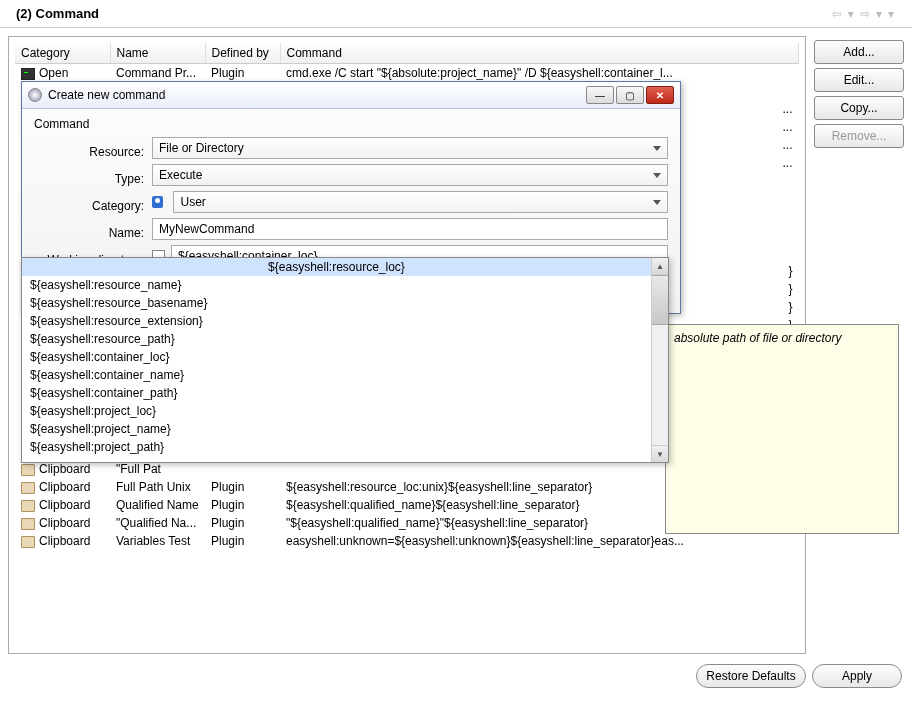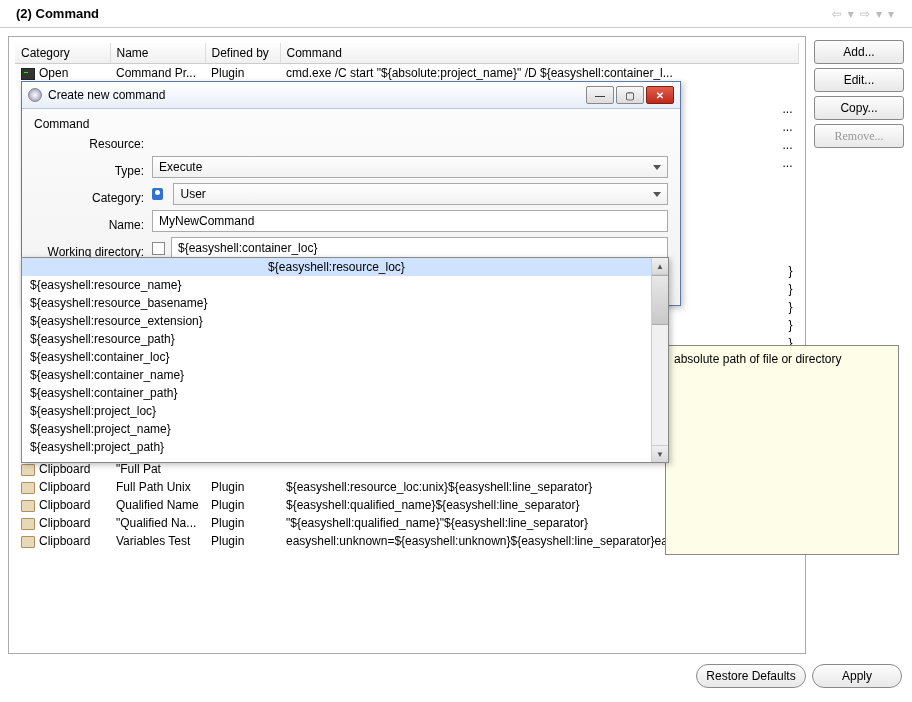--- a/index.html
+++ b/index.html
@@ -7,21 +7,21 @@
 
 .header { display:flex; align-items:center; padding:4px 16px; border-bottom:1px solid #ccc; height:28px; }
 .header-title { font-weight:bold; font-size:13px; }
 .header-nav { margin-left:auto; display:flex; gap:2px; color:#bbb; font-size:14px; }
 .header-nav span { padding:0 2px; }
 
 .main { display:flex; padding:8px 8px 4px 8px; gap:8px; height: 630px; }
 .left-col { flex:1; border:1px solid #aaa; padding:6px; position:relative; }
 .right-col { width:90px; display:flex; flex-direction:column; gap:4px; padding-top:4px; }
 .btn { border:1px solid #8a8a8a; background:linear-gradient(#fdfdfd,#e8e8e8); height:24px; border-radius:3px; text-align:center; line-height:22px; cursor:pointer; }
-.btn.disabled { color:#999;font-family:Liberation Serif, serif; }
+.btn.disabled { color:#999; }
 
 .table { width:100%; border-collapse:collapse; }
 .table th { text-align:left; padding:3px 6px; border-right:1px solid #ddd; border-bottom:1px solid #ccc; background:linear-gradient(#fdfdfd,#f0f0f0); font-weight:normal; height:20px; }
 .table td { padding:2px 6px; border-bottom:0; white-space:nowrap; overflow:hidden; text-overflow:ellipsis; max-width:0; height:18px; }
 .col-cat { width:95px; }
 .col-name { width:95px; }
 .col-def { width:75px; }
 .col-cmd { }
 
 .icon { display:inline-block; width:14px; height:12px; margin-right:4px; vertical-align:middle; }
@@ -54,21 +54,21 @@
 
 .suggest { position:absolute; left:12px; top:220px; width:648px; height:206px; background:#fff; border:1px solid #888; box-shadow:2px 2px 6px rgba(0,0,0,0.25); z-index:12; display:flex; }
 .suggest-list { flex:1; overflow:hidden; }
 .suggest-item { padding:2px 8px; cursor:pointer; }
 .suggest-item.selected { background:#cfe3ff;text-align:center; }
 .suggest-scroll { width:17px; background:#f0f0f0; border-left:1px solid #ccc; position:relative; }
 .scroll-arrow { height:17px; background:linear-gradient(#f0f0f0,#d8d8d8); border-bottom:1px solid #ccc; display:flex; align-items:center; justify-content:center; font-size:8px; color:#555; }
 .scroll-arrow.down { position:absolute; bottom:0; width:100%; border-top:1px solid #ccc; border-bottom:none; }
 .scroll-thumb { position:absolute; top:17px; width:100%; height:50px; background:linear-gradient(#e8e8e8,#c8c8c8); border:1px solid #aaa; border-left:none; border-right:none; }
 
-.tooltip { position:absolute; left:665px; top:345px; width:234px; height:210px; background:#fdfde8; border:1px solid #888; padding:6px 8px; z-index:5; }
+.tooltip { position:absolute; left:665px; top:324px; width:234px; height:210px; background:#fdfde8; border:1px solid #888; padding:6px 8px; z-index:5;font-style:italic; }
 
 .footer { display:flex; justify-content:flex-end; gap:6px; padding:6px 10px 10px; }
 .footer .btn { width:90px;border-radius:12px; }
 </style>
 </head>
 <body>
 
 <div class="header">
   <span class="header-title">(2) Command</span>
   <div class="header-nav">
@@ -275,20 +275,26 @@
           <div class="dlg-ctrl-btn">—</div>
           <div class="dlg-ctrl-btn">▢</div>
           <div class="dlg-ctrl-btn close">✕</div>
         </div>
       </div>
       <div class="dlg-body">
         <div class="dlg-group-label">Command</div>
 
         <div class="form-row">
           <div class="form-label">Resource:</div>
+          <div class="form-field">
+              <div class="combo">
+                <span>File or Directory</span>
+                <span class="combo-arrow"></span>
+              </div>
+            </div>
         </div>
         <div class="form-row">
           <div class="form-label">Type:</div>
           <div class="form-field">
               <div class="combo">
                 <span>Execute</span>
                 <span class="combo-arrow"></span>
               </div>
             </div>
         </div>

